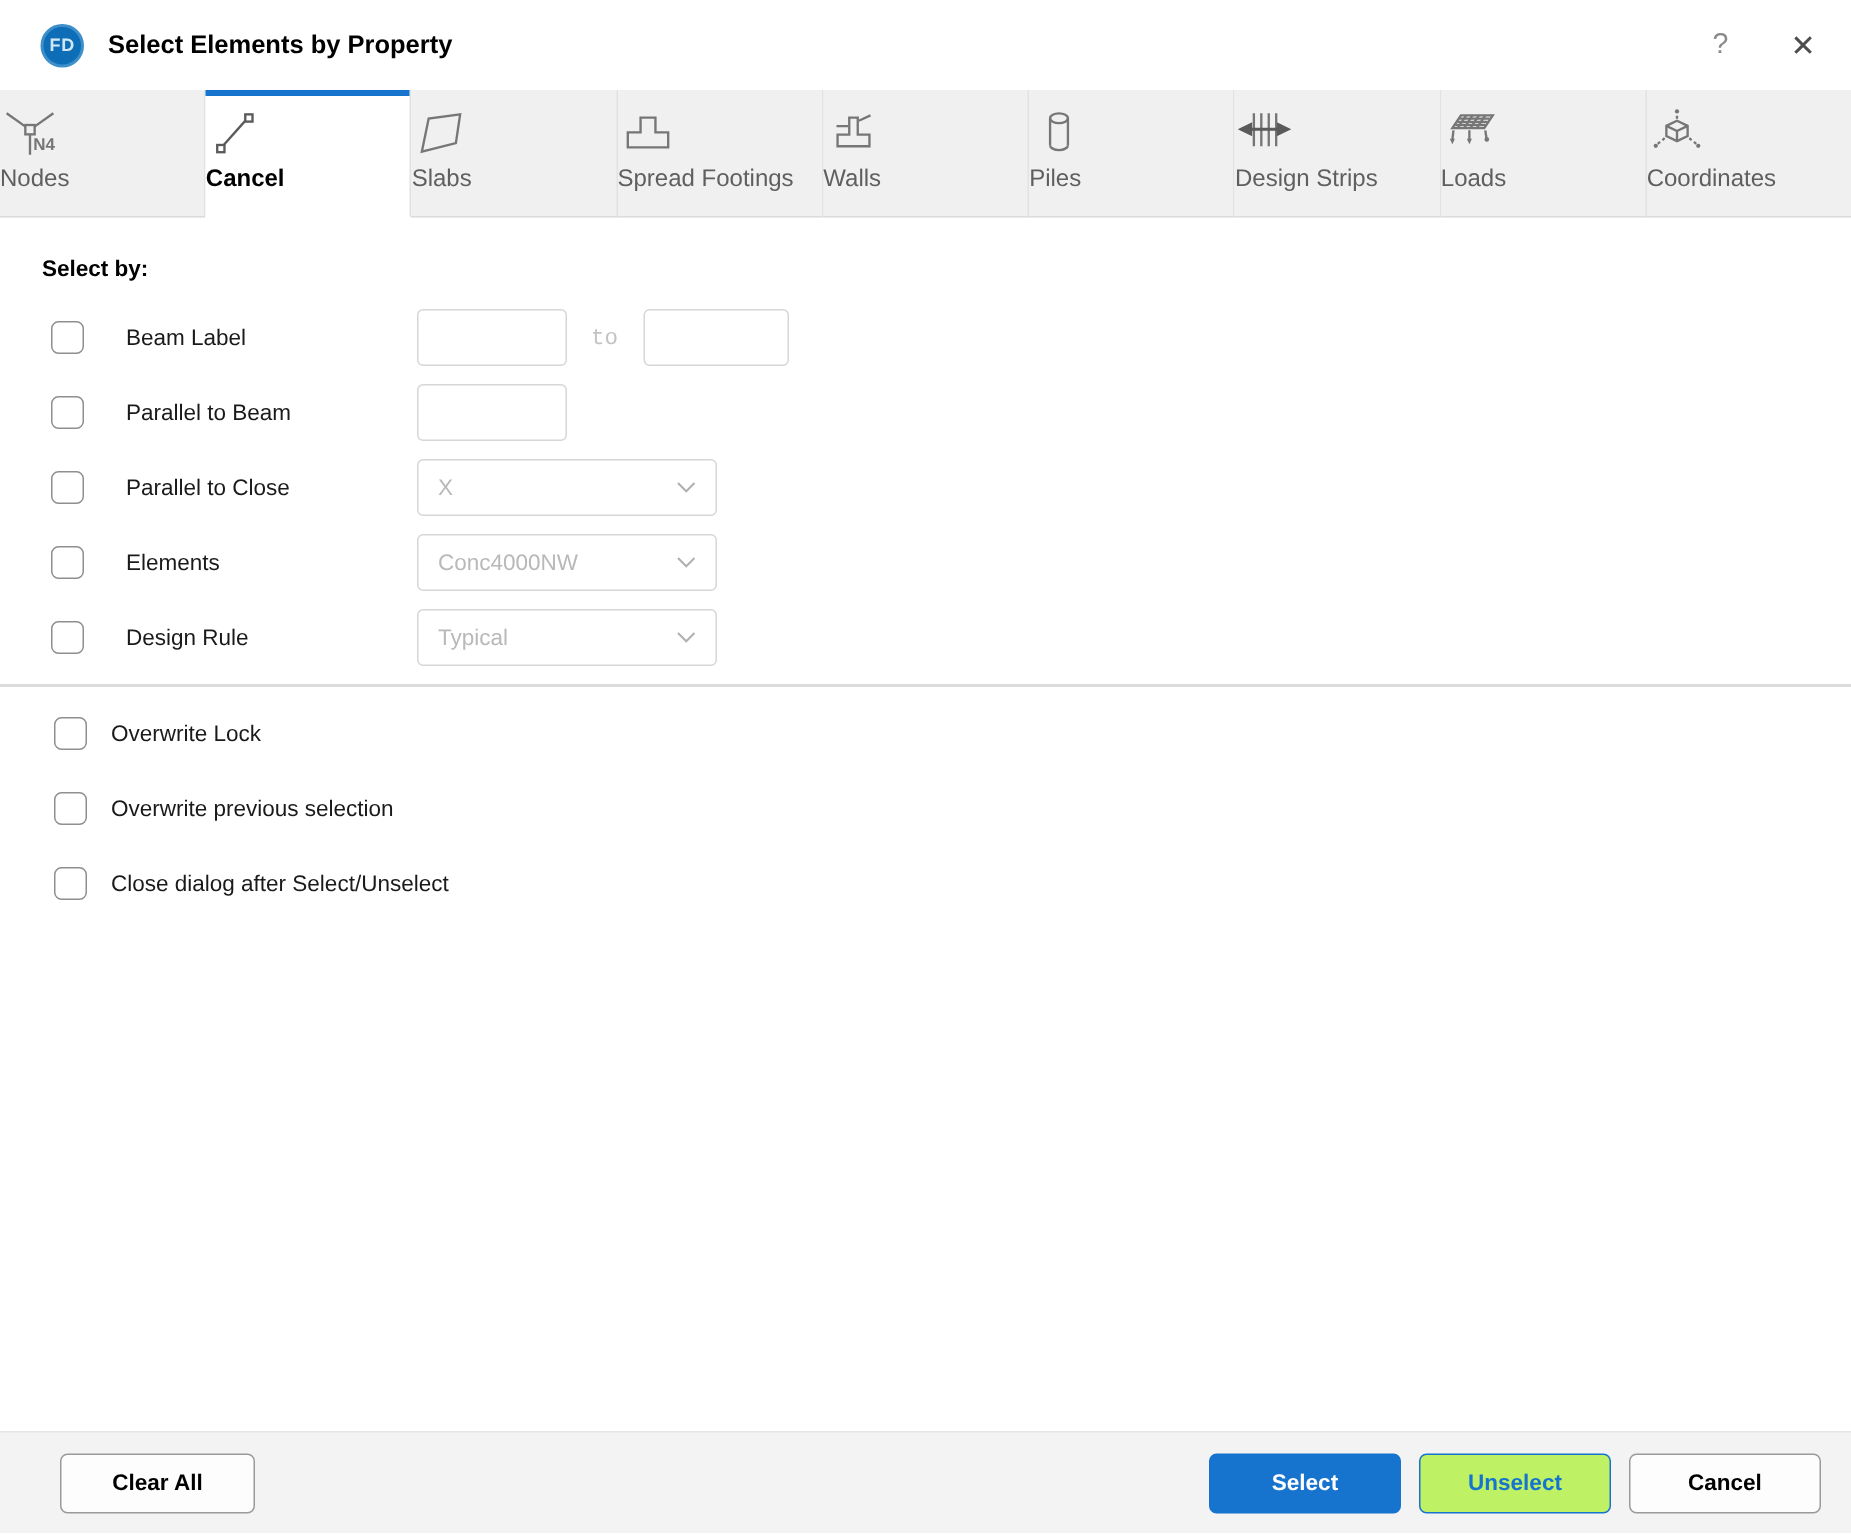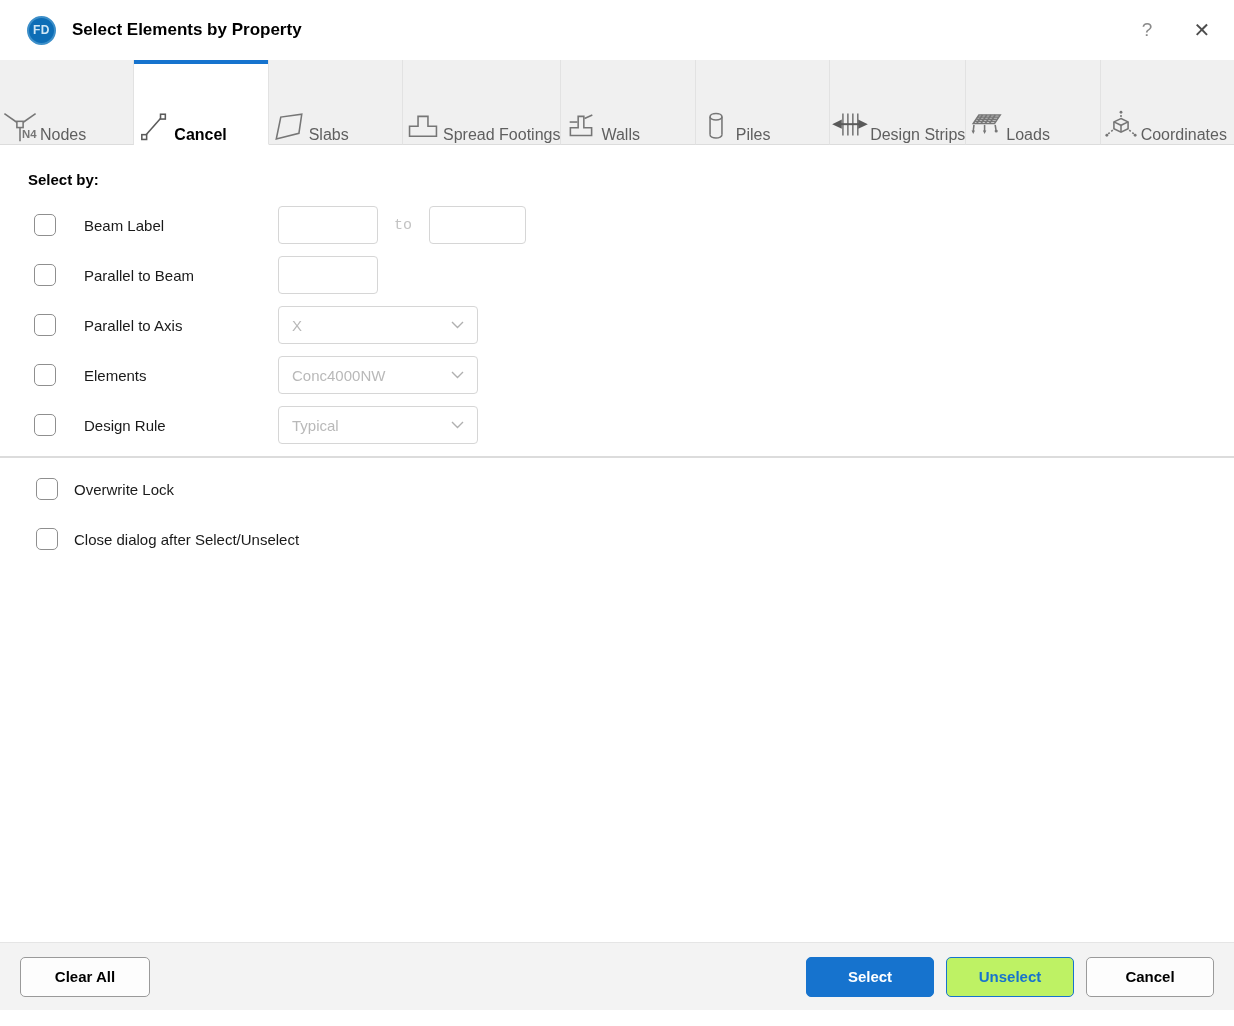--- a/index.html
+++ b/index.html
@@ -31,22 +31,22 @@
   .close-btn {
     width:40px; height:40px; display:flex; align-items:center; justify-content:center;
     color:#4d4d4d; font-size:20px; cursor:default; margin-right:12px;
   }
   
   .tabbar { height:85px; display:flex; }
   .tab {
     flex:1; background:#f0f0f0;
     border-right:1px solid #e2e2e2;
     border-bottom:1px solid #dcdcdc;
-    display:flex; flex-direction:row; align-items:flex-end; justify-content:flex-start;
-    position:relative; cursor:default;
+    display:flex; flex-direction:column; align-items:flex-start; justify-content:flex-start;
+    padding-top:12px; position:relative; cursor:default;
   }
   .tab:last-child { border-right:none; }
   .tab .tab-label { font-size:16px; color:#5f5f5f; margin-top:5px; white-space:nowrap; }
   .tab svg { display:block; }
   .tab .ico { stroke:#767676; fill:none; stroke-width:1.1; }
   .tab.active { background:#ffffff; border-bottom-color:#ffffff; }
   .tab.active::before {
     content:""; position:absolute; top:0; left:0; right:0; height:4px; background:#1673ce;
   }
   .tab.active .tab-label { color:#000; font-weight:700; }
@@ -71,23 +71,23 @@
     background:#fff; display:flex; align-items:center; justify-content:space-between;
     padding:0 13px; cursor:default;
   }
   .dropdown .dd-value { font-size:15px; color:#b9b9b9; }
   .divider { height:2px; background:#dcdcdc; margin:0 0 0 0; }
   .options { padding:20px 30px 0 30px; }
   .option-row { display:flex; align-items:center; margin-bottom:28px; }
   .option-row .opt-label { margin-left:16px; font-size:15px; color:#1a1a1a; }
   
   .footer {
-    position:absolute; left:0; right:0; bottom:16px; height:68px;
+    position:absolute; left:0; right:0; bottom:4px; height:68px;
     background:#f3f3f3; border-top:1px solid #e5e5e5;
-    display:flex; align-items:center;
+    display:flex; align-items:center;padding-left:20px;
   }
   .btn {
     height:40px; border-radius:5px; font-size:15px; font-weight:600;
     display:flex; align-items:center; justify-content:center;
     font-family:"Liberation Sans", sans-serif; cursor:default;
   }
   .btn-clear { width:130px; margin-left:20px; background:#fdfdfd; border:1px solid #9a9a9a; color:#000; }
   .footer-spacer { flex:1; }
   .btn-select { width:128px; background:#1673ce; border:1px solid #1673ce; color:#fff; margin-right:12px; }
   .btn-unselect { width:128px; background:#bef264; border:1px solid #1673ce; color:#1673ce; margin-right:12px; }
@@ -247,21 +247,21 @@
   </div>
 
   <div class="form-row">
     <span class="cb"></span>
     <span class="row-label">Parallel to Beam</span>
     <input class="txt-input" type="text" value="" style="">
   </div>
 
   <div class="form-row">
     <span class="cb"></span>
-    <span class="row-label">Parallel to Axis</span>
+    <span class="row-label">Parallel to Close</span>
     <div class="dropdown">
       <span class="dd-value">X</span>
       <svg width="13" height="8" viewBox="0 0 13 8">
         <polyline points="1,1 6.5,6.5 12,1" fill="none" stroke="#b0b0b0" stroke-width="1.4"></polyline>
       </svg>
     </div>
   </div>
 
   <div class="form-row">
     <span class="cb"></span>
@@ -288,20 +288,24 @@
 
 <div class="divider"></div>
 
 <div class="options">
   <div class="option-row">
     <span class="cb"></span>
     <span class="opt-label">Overwrite Lock</span>
   </div>
   <div class="option-row">
     <span class="cb"></span>
+    <span class="opt-label">Overwrite previous selection</span>
+  </div>
+  <div class="option-row">
+    <span class="cb"></span>
     <span class="opt-label">Close dialog after Select/Unselect</span>
   </div>
 </div>
 
 <div class="footer">
   <button class="btn btn-clear">Clear All</button>
   <div class="footer-spacer"></div>
   <button class="btn btn-select">Select</button>
   <button class="btn btn-unselect">Unselect</button>
   <button class="btn btn-cancel">Cancel</button>

